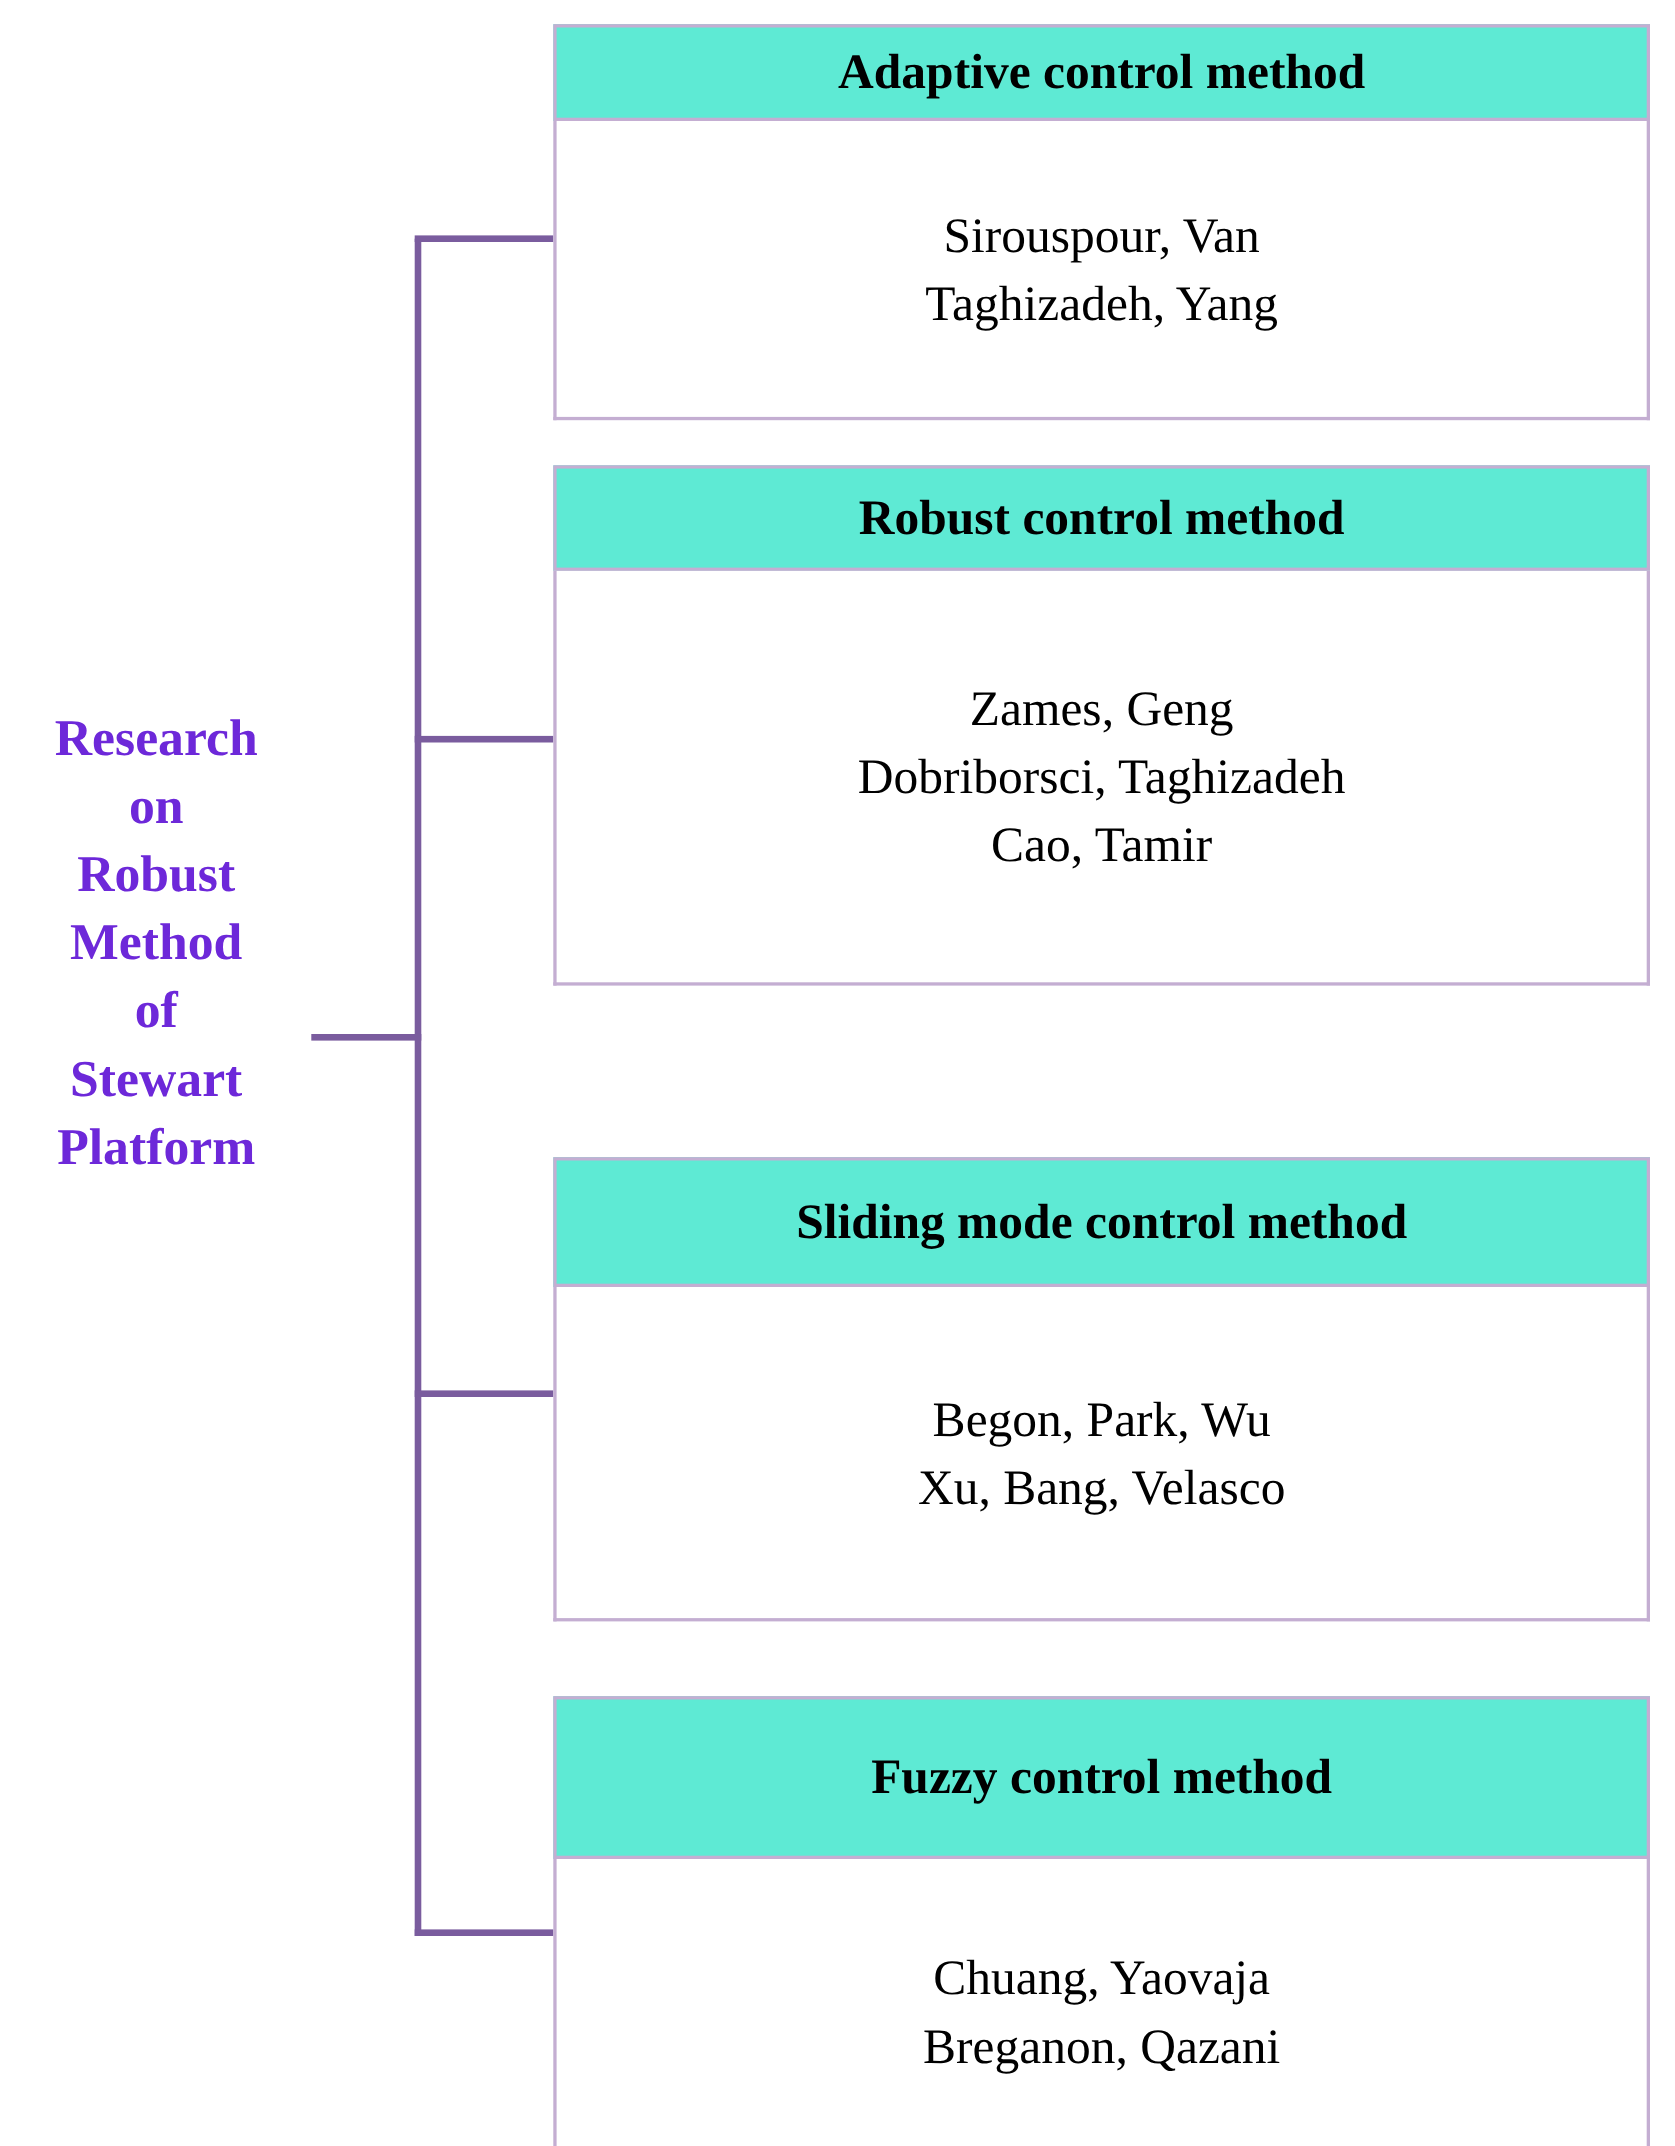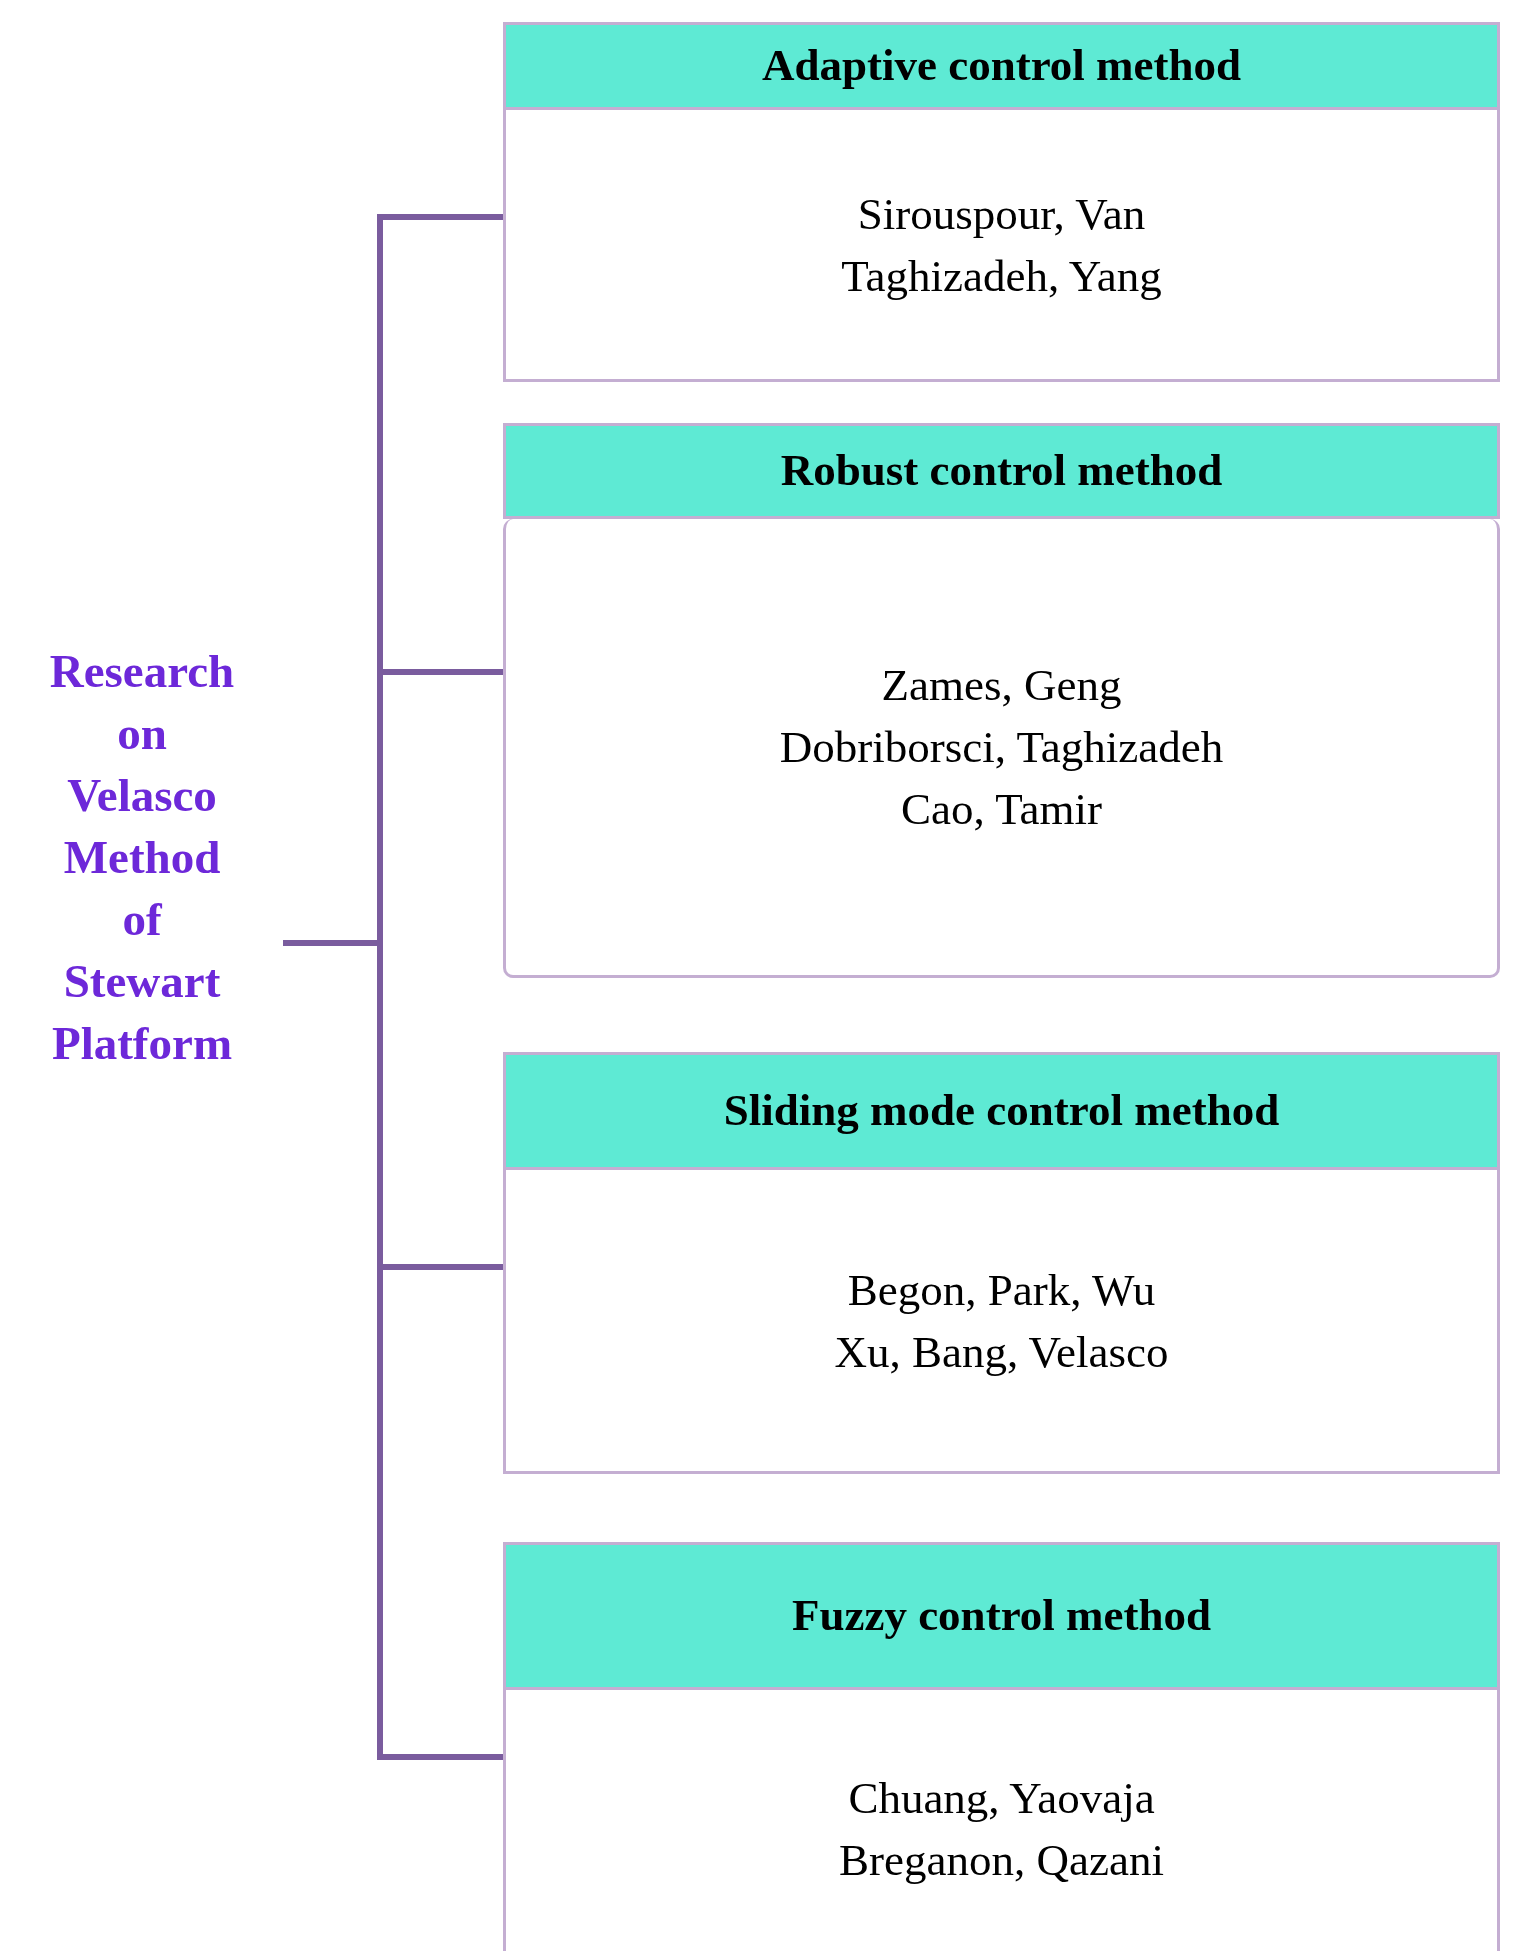--- a/index.html
+++ b/index.html
@@ -81,39 +81,39 @@
   }
   .group-body .member-line { display: block; white-space: nowrap; }
 
   
   .g1 { top: 22px;   }
   .g1 .group-head { height: 88px; }
   .g1 .group-body { height: 272px; }
 
   .g2 { top: 423px;  }
   .g2 .group-head { height: 96px; }
-  .g2 .group-body { height: 459px; border-radius: 10px; }
+  .g2 .group-body { height: 377px; }
 
   .g3 { top: 1052px; }
   .g3 .group-head { height: 118px; }
   .g3 .group-body { height: 304px; }
 
   .g4 { top: 1542px; }
   .g4 .group-head { height: 148px; }
   .g4 .group-body { height: 280px; }
 </style>
 </head>
 <body>
 
 <div id="diagram">
 
   <div class="root-label">
     <span class="rl-line">Research</span>
     <span class="rl-line">on</span>
-    <span class="rl-line">Velasco</span>
+    <span class="rl-line">Robust</span>
     <span class="rl-line">Method</span>
     <span class="rl-line">of</span>
     <span class="rl-line">Stewart</span>
     <span class="rl-line">Platform</span>
   </div>
 
   <div class="conn stub"></div>
   <div class="conn trunk"></div>
   <div class="conn branch branch-1"></div>
   <div class="conn branch branch-2"></div>

